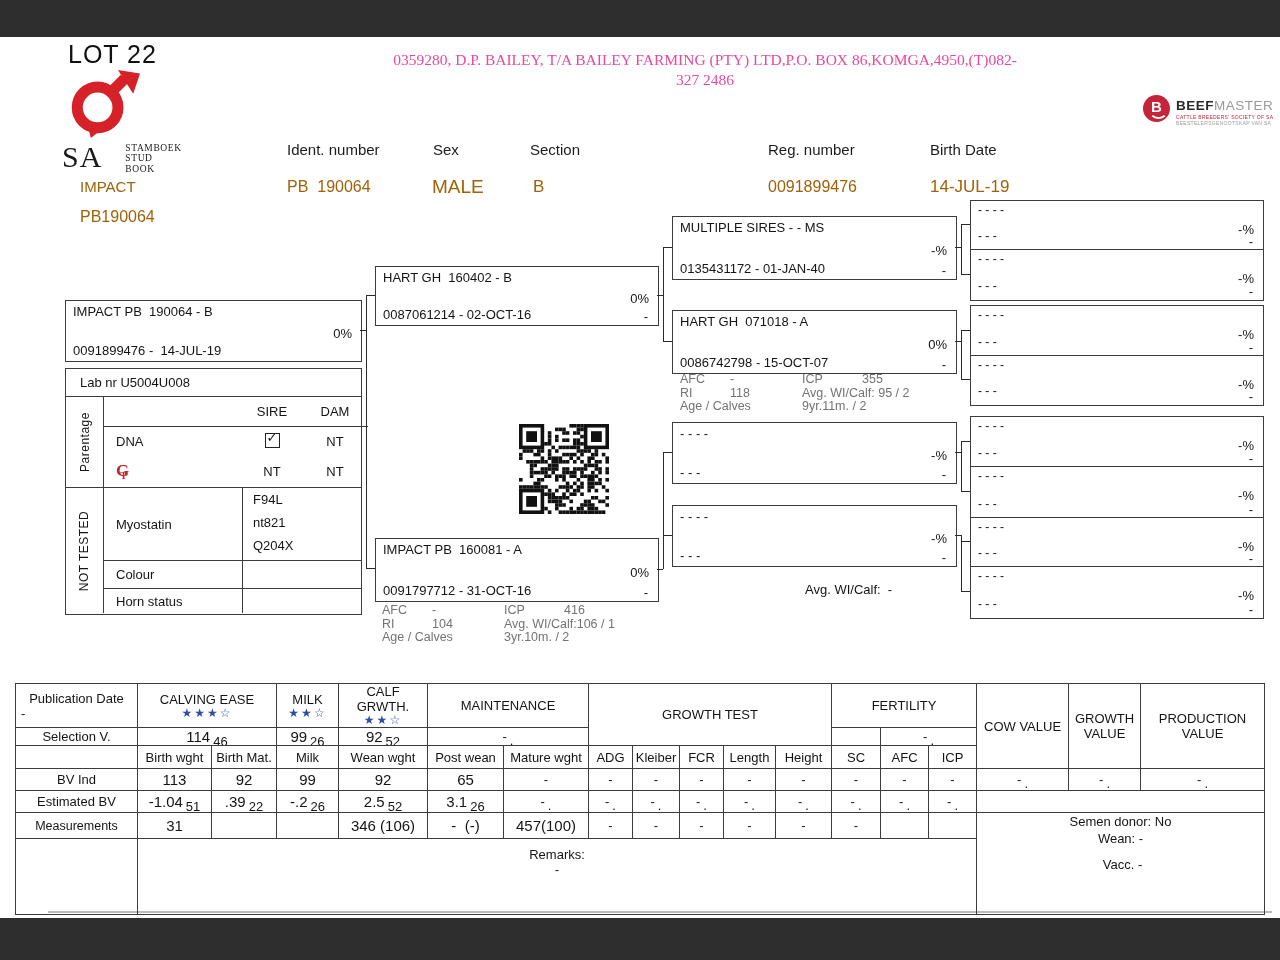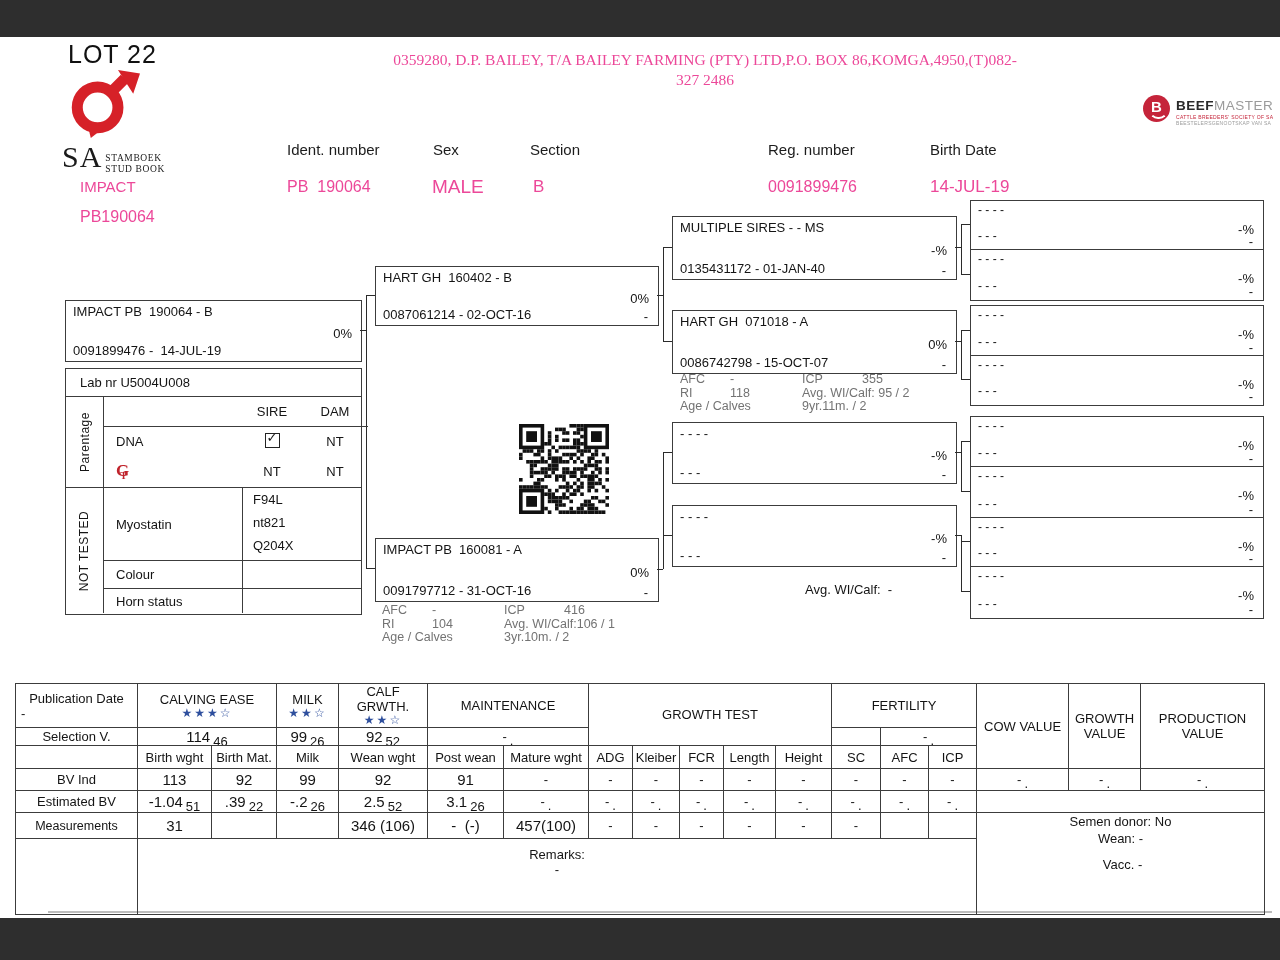--- a/index.html
+++ b/index.html
@@ -5,21 +5,21 @@
   html,body{margin:0;padding:0;background:#fff;}
   .page{position:relative;width:1280px;height:960px;background:#ffffff;overflow:hidden;
         font-family:"Liberation Sans","DejaVu Sans",sans-serif;color:#141414;}
   .abs{position:absolute;}
   .bar{position:absolute;left:0;width:1280px;background:#2e2e2e;}
   .pre{white-space:pre;}
   
   .lot{font-size:25px;letter-spacing:1px;color:#111;}
   .addr{font-family:Liberation Serif, serif;font-size:15.5px;text-align:center;line-height:20px;color:#ec4899;}
   .fld-label{font-size:15px;color:#1c1c1c;}
-  .fld-value{font-size:16px;color:#ec4899;}
+  .fld-value{font-size:16px;color:#a16207;}
   
   .sa-text{font-family:"Liberation Serif","DejaVu Serif",serif;color:#1a1a1a;}
   .sa-big{font-size:30px;letter-spacing:1px;}
   .sa-small{font-size:9.5px;letter-spacing:.6px;line-height:10.5px;}
   
   .bm-circle{position:absolute;width:27px;height:27px;border-radius:50%;background:#c5243a;}
   .bm-b{position:absolute;left:8px;top:3px;color:#fff;font-weight:bold;font-size:15px;}
   .bm-smile{position:absolute;left:6px;top:13px;width:15px;height:9px;border:2px solid #fff;border-top:none;border-left-color:transparent;border-right-color:transparent;border-radius:0 0 9px 9px;}
   .bm-beef{font-size:13.5px;font-weight:bold;color:#2a2a2a;letter-spacing:.5px;}
   .bm-master{font-size:13.5px;color:#9b9b9b;letter-spacing:.5px;}
@@ -84,21 +84,21 @@
     <div>327 2486</div>
   </div>
 
   <div class="abs" style="left:62px;top:70px;width:120px;">
     <svg width="78" height="68" viewBox="0 0 92 80">
       <circle cx="42" cy="44" r="24" fill="none" stroke="#d62128" stroke-width="13"></circle>
       <line x1="58" y1="26" x2="74" y2="10" stroke="#d62128" stroke-width="13"></line>
       <polygon points="66,0 92,4 84,28" fill="#d62128"></polygon>
       <polygon points="30,64 52,66 34,80" fill="#d62128"></polygon>
     </svg>
-    <div style="display:flex;align-items:flex-end;margin-top:-2px;">
+    <div style="display:flex;align-items:flex-end;margin-top:-2px;gap:20px;">
       <span class="sa-text sa-big">SA</span>
       <span class="sa-text sa-small" style="margin-left:3px;">
         <span style="display:block;">STAMBOEK</span>
         <span style="display:block;">STUD BOOK</span>
       </span>
     </div>
   </div>
 
   <div class="abs" style="left:1143px;top:94px;width:130px;height:34px;">
     <div class="bm-circle" style="left:0;top:1px;">
@@ -643,21 +643,21 @@
       <td>SC</td>
       <td>AFC</td>
       <td>ICP</td>
     </tr>
     <tr style="height:22px;">
       <td class="lbl">BV Ind</td>
       <td class="num">113</td>
       <td class="num">92</td>
       <td class="num">99</td>
       <td class="num">92</td>
-      <td class="num">91</td>
+      <td class="num">65</td>
       <td>-</td>
       <td>-</td>
       <td>-</td>
       <td>-</td>
       <td>-</td>
       <td>-</td>
       <td>-</td>
       <td>-</td>
       <td>-</td>
       <td><span>-</span><span class="sub">.</span></td>

